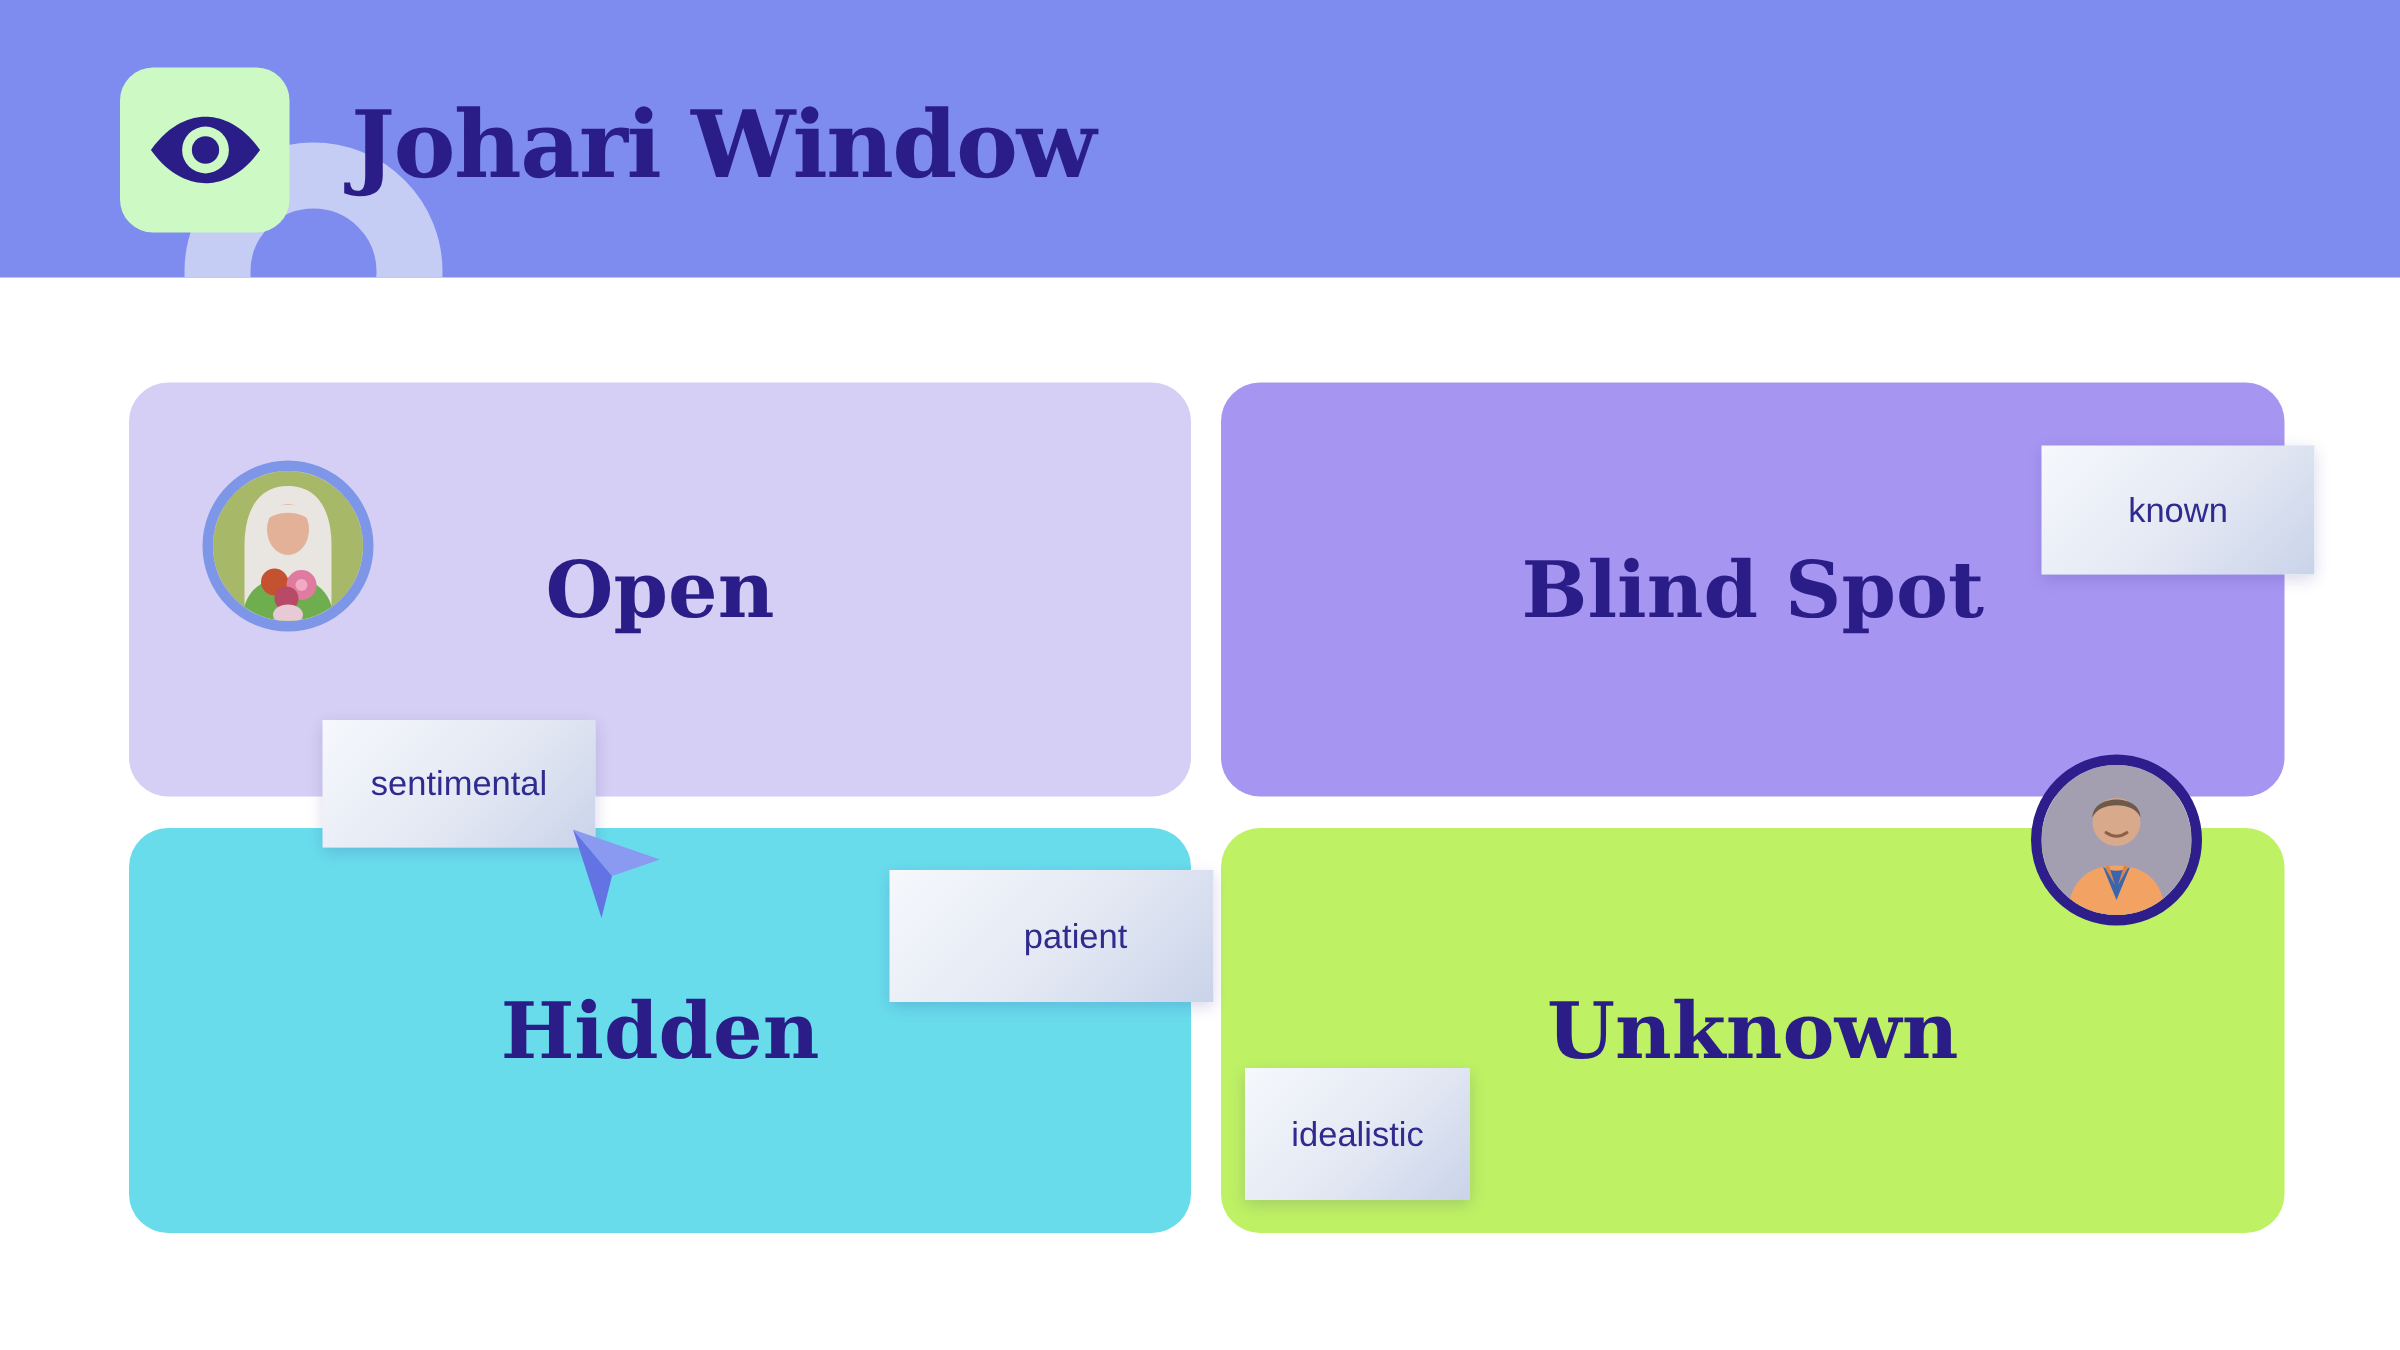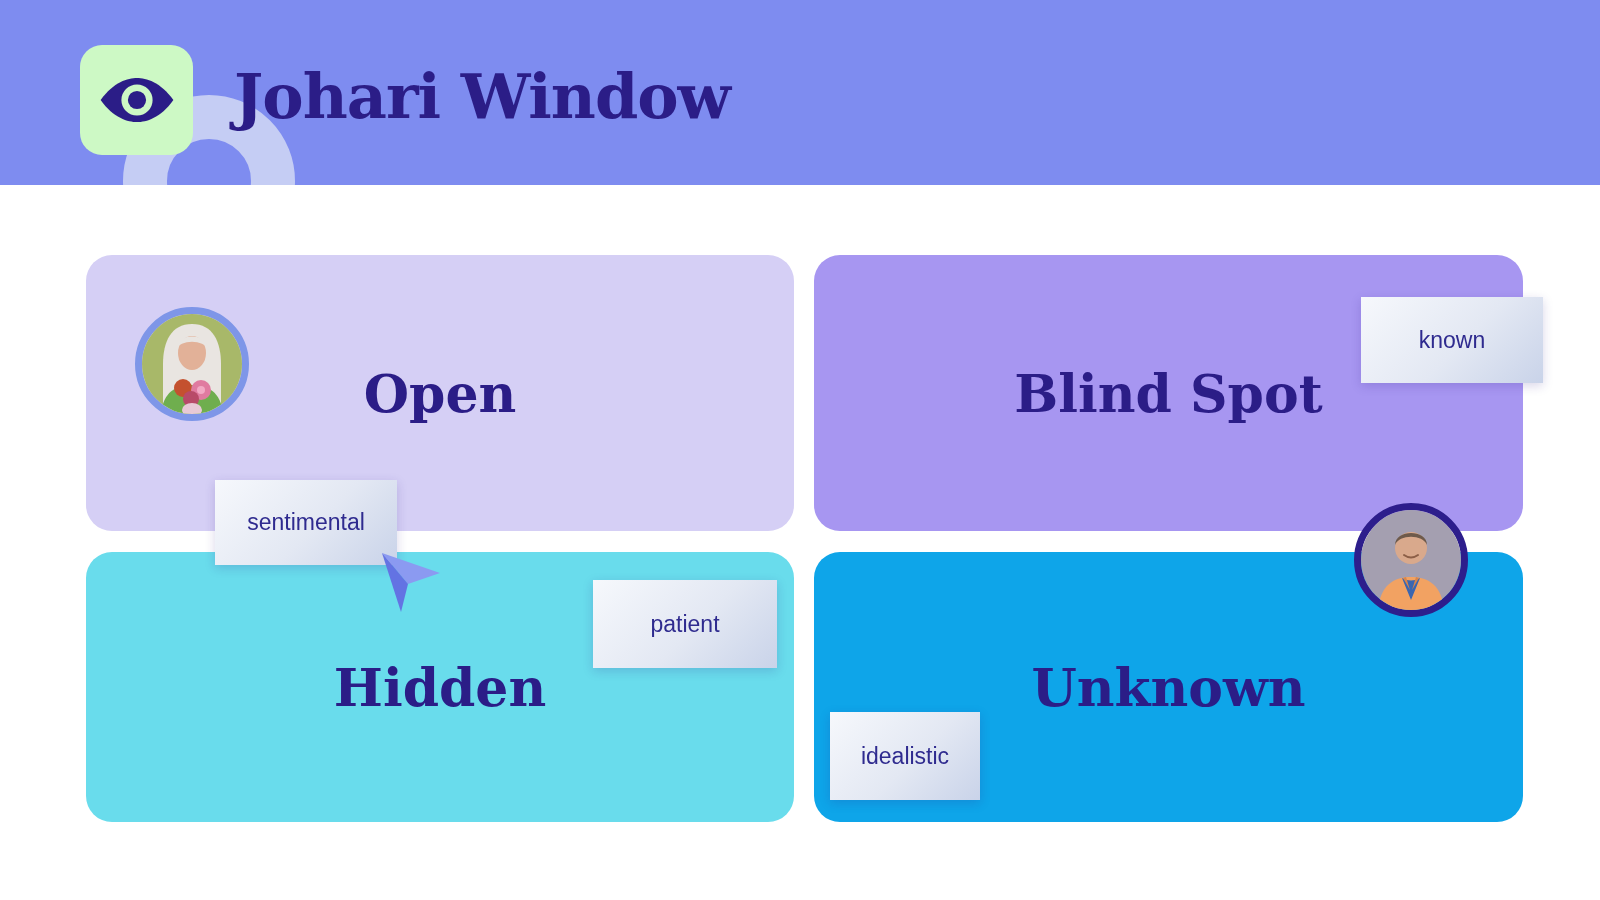--- a/index.html
+++ b/index.html
@@ -39,33 +39,33 @@
     position:absolute;border-radius:26px;z-index:1;
     display:flex;align-items:center;justify-content:center;
   }
   .card h2{
     margin:0;font-family:"DejaVu Serif", serif;font-weight:600;
     font-size:52px;color:#2B1D87;letter-spacing:0;
   }
   .card-open      {left:86px; top:255px;width:708px;height:276px;background:#D5CFF5;}
   .card-blind-spot{left:814px;top:255px;width:709px;height:276px;background:#A796F1;}
   .card-hidden    {left:86px; top:552px;width:708px;height:270px;background:#69DCEC;}
-  .card-unknown   {left:814px;top:552px;width:709px;height:270px;background:#0ea5e9;}
+  .card-unknown   {left:814px;top:552px;width:709px;height:270px;background:#bef264;}
 
   
   .note{
     position:absolute;z-index:4;
     background:linear-gradient(135deg,#F6F8FC 0%,#E3E8F3 55%,#C9D3E9 100%);
     box-shadow:0 3px 10px rgba(43,29,135,0.18);
     display:flex;align-items:center;justify-content:center;
     font-size:23px;color:#2F2B8F;
   }
   .note-sentimental{left:215px; top:480px;width:182px;height:85px;}
   .note-clever     {left:1361px;top:297px;width:182px;height:86px;}
-  .note-patient    {left:593px; top:580px;width:184px;height:88px;}
+  .note-patient    {left:593px; top:580px;width:184px;height:88px;padding-left:32px;}
   .note-idealistic {left:830px; top:712px;width:150px;height:88px;}
 
   
   .avatar{
     position:absolute;z-index:3;border-radius:50%;overflow:hidden;
     box-sizing:border-box;
   }
   .avatar svg{display:block;width:100%;height:100%;}
   .avatar-1{left:135px; top:307px;width:114px;height:114px;border:7px solid #7E96E8;}
   .avatar-2{left:1354px;top:503px;width:114px;height:114px;border:7px solid #2D1E8C;}

